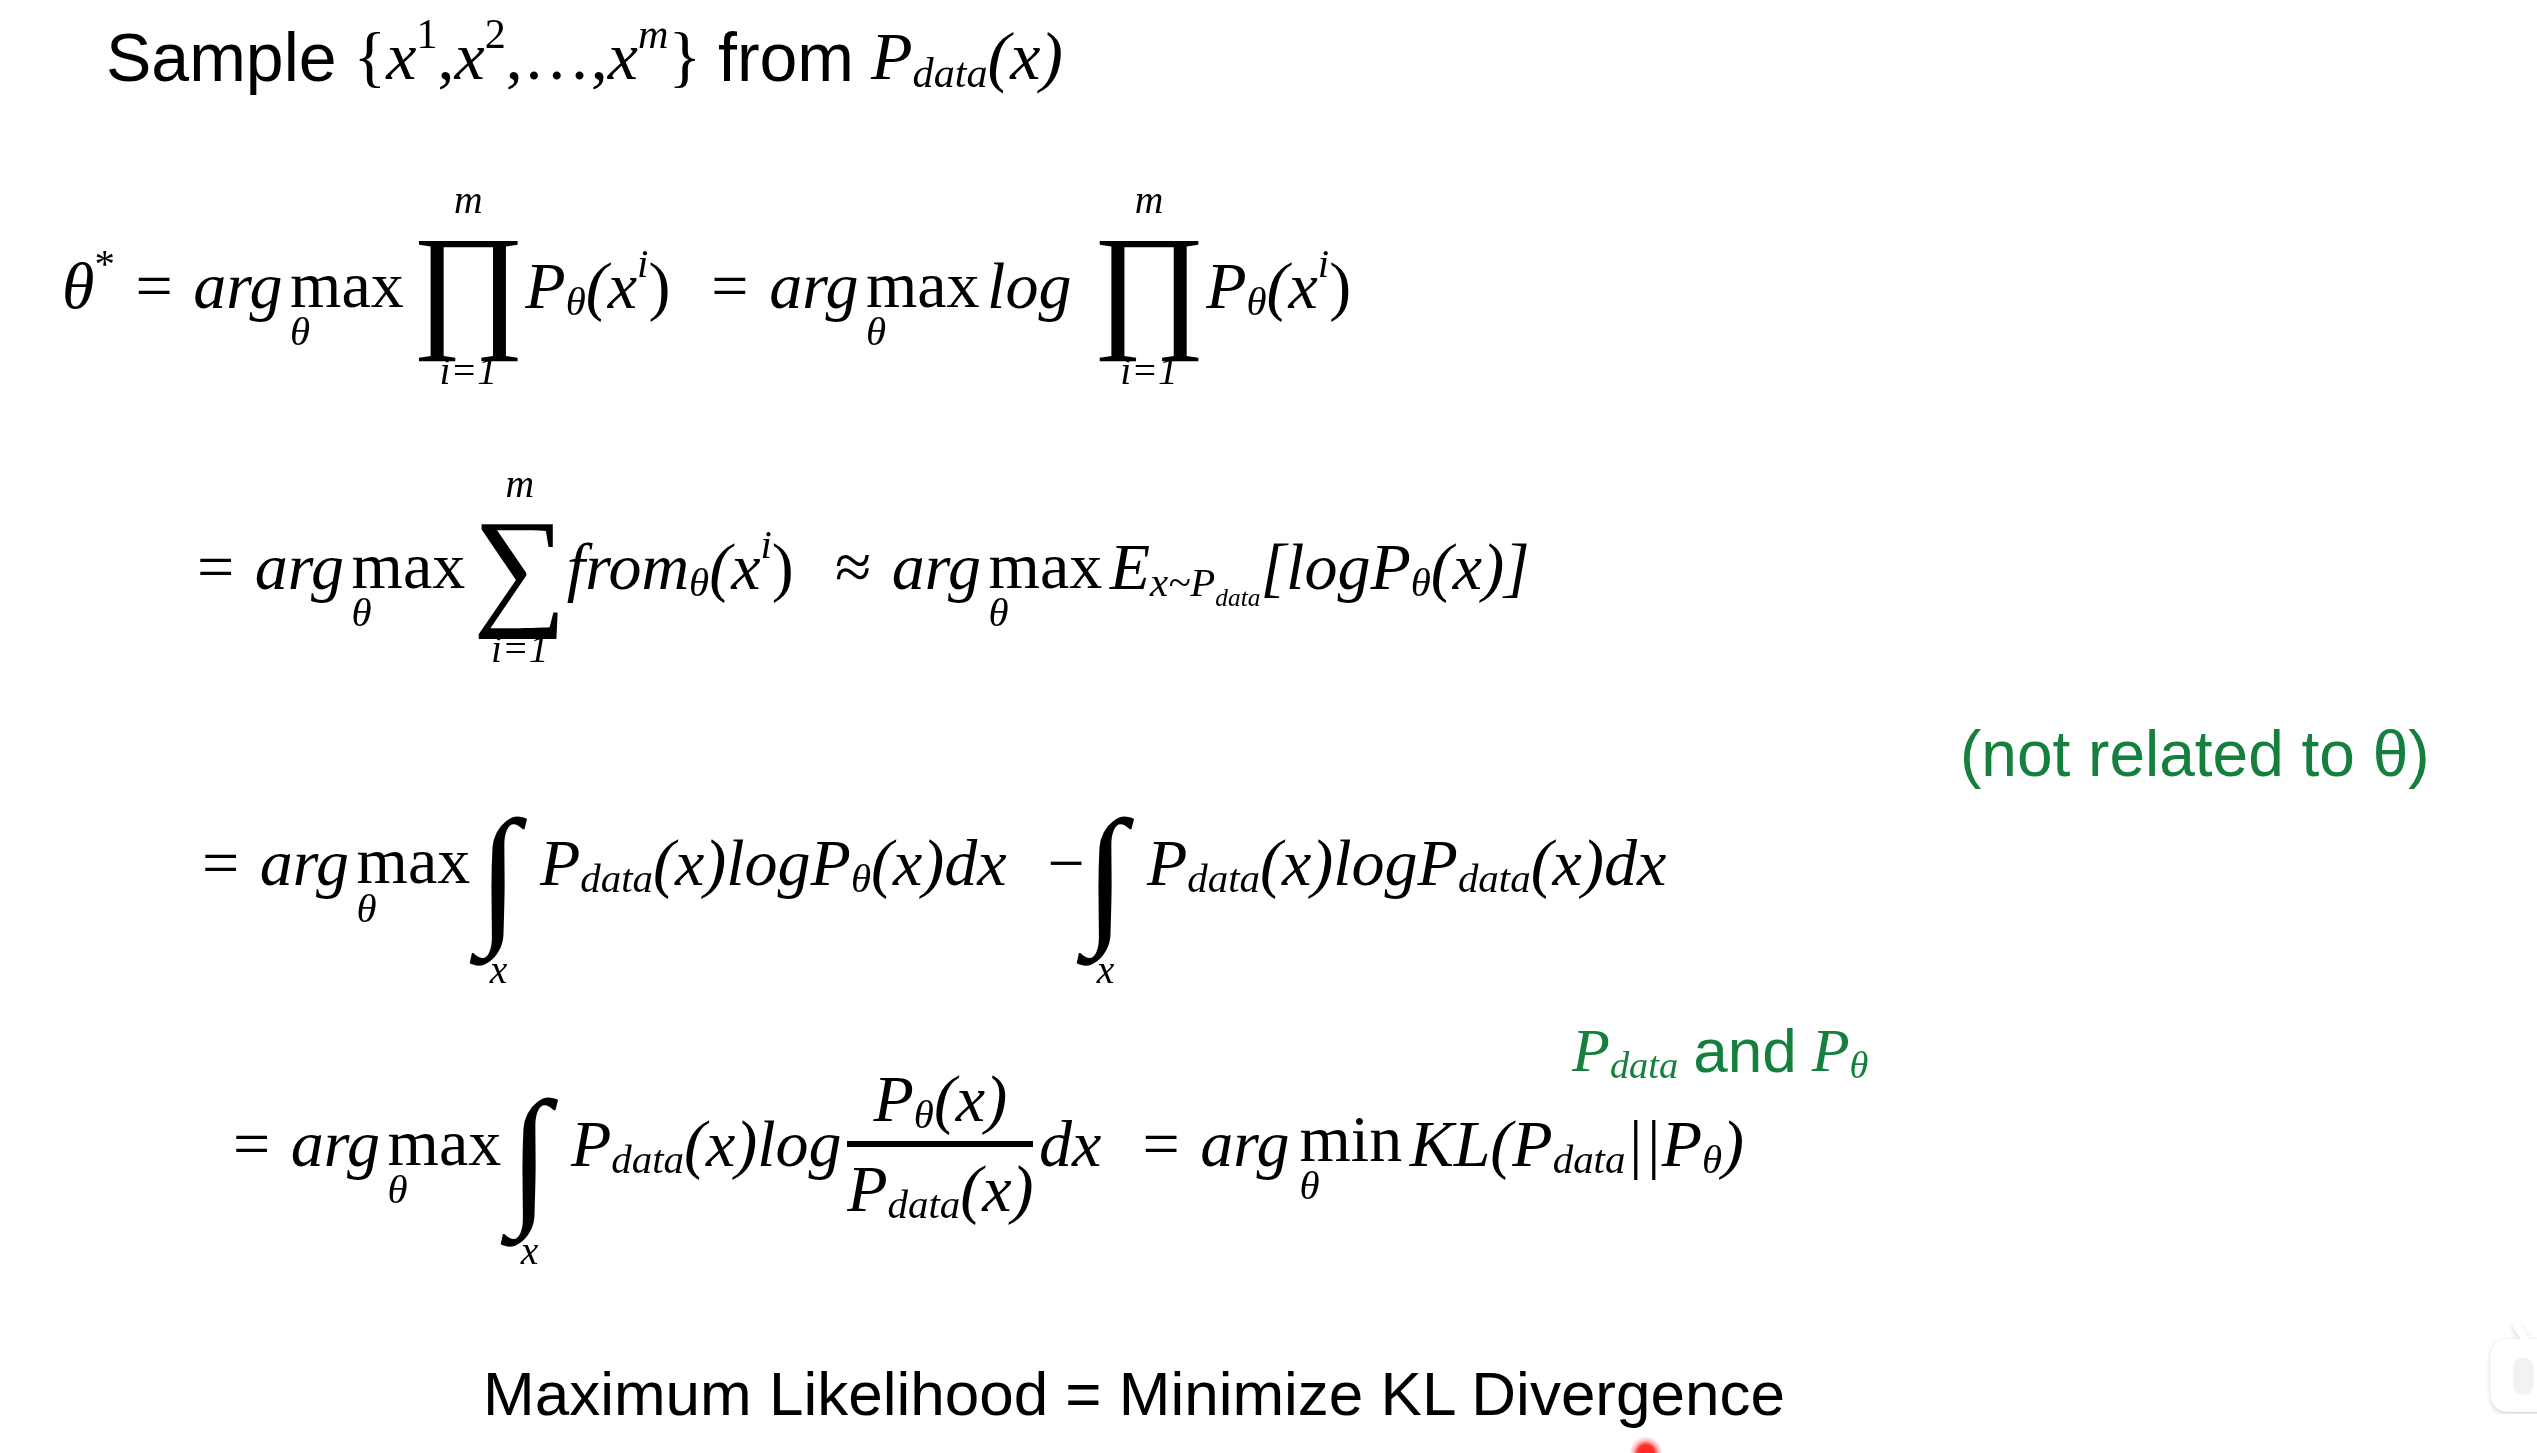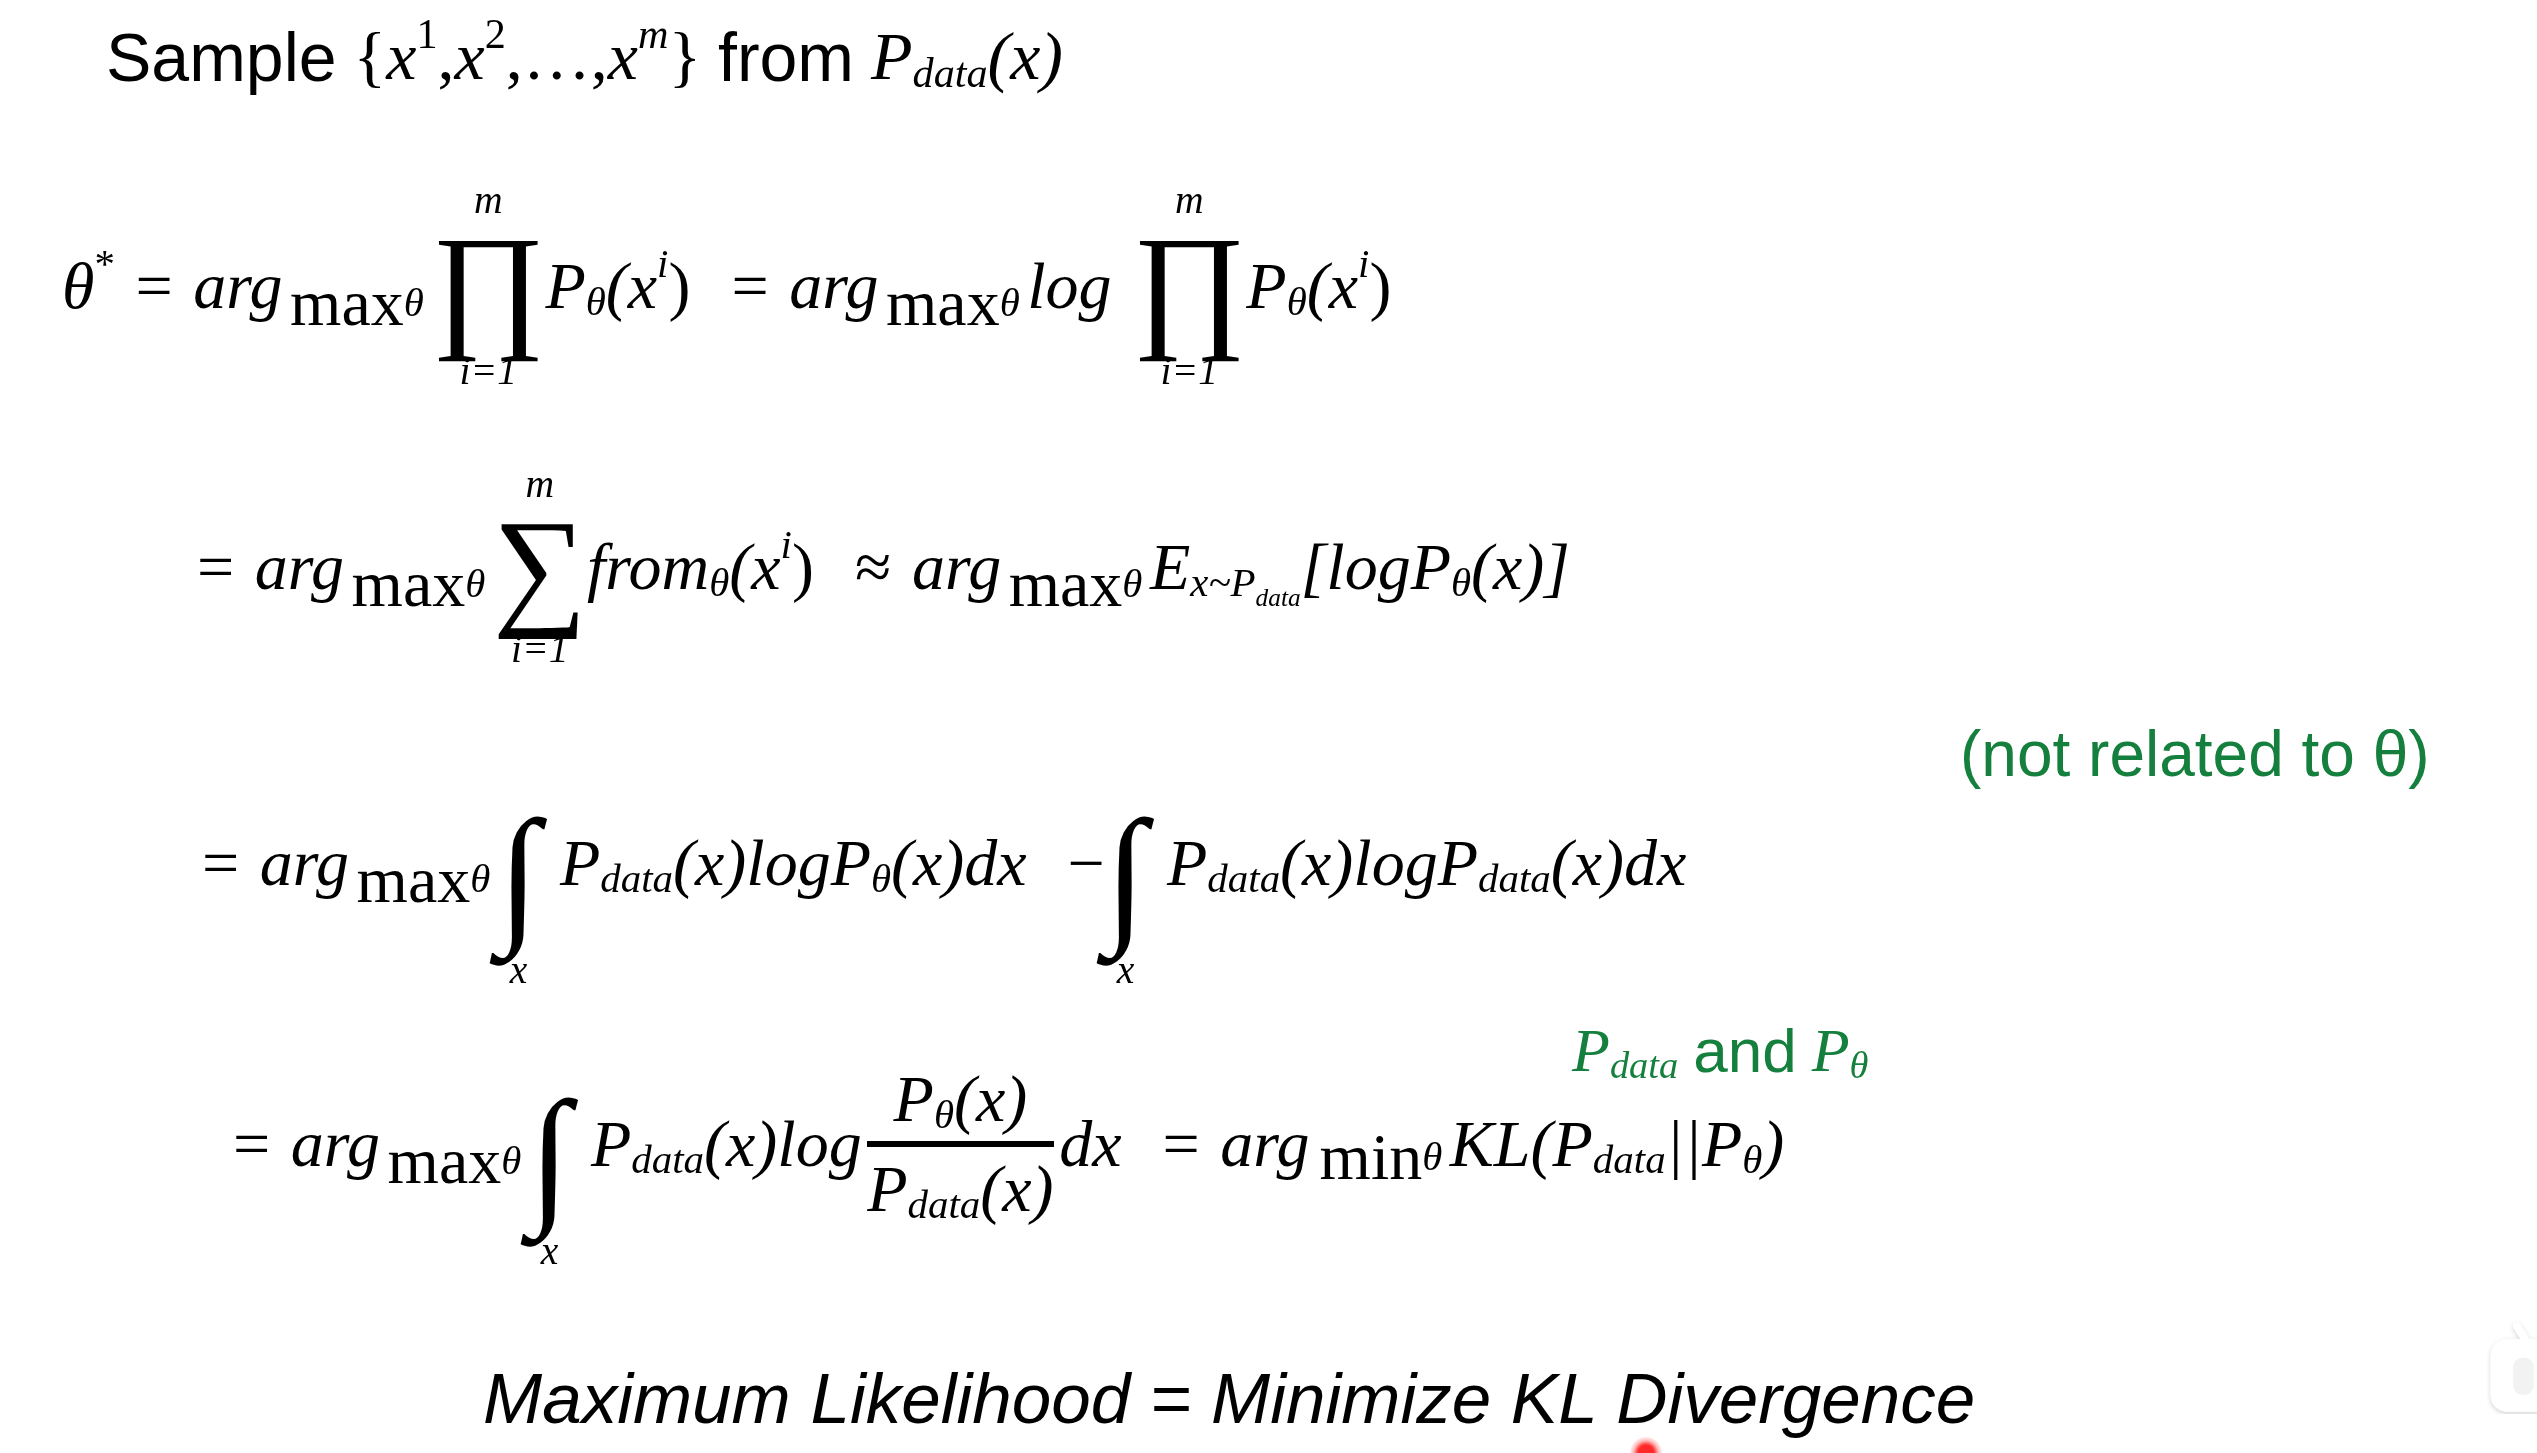--- a/index.html
+++ b/index.html
@@ -15,24 +15,24 @@
   .op .lim { font-size:0.6em; font-style:italic; }
   .big { font-size:2.1em; line-height:0.95; }
   .bigsum { font-size:2.0em; line-height:0.95; }
   .integral { font-size:2.3em; line-height:1; font-style:italic; }
   .frac { display:inline-flex; flex-direction:column; align-items:center; margin:0 5.6px; }
   .frac .bar { width:100%; height:5.6px; background:#000; margin:3.8px 0; }
   .sp { display:inline-block; width:20.6px; }
   .spb { display:inline-block; width:41px; }
   .blue { color:#15803d; }
   .line { font-size:66px; }
-  .maxop { display:inline-flex; flex-direction:row; align-items:center; line-height:0.9; margin:0 7.5px; }
+  .maxop { display:inline-flex; flex-direction:column; align-items:flex-start; line-height:0.9; margin:0 7.5px; }
   .maxop .u { font-style:normal; }
   .maxop .l { font-size:0.62em; font-style:italic; }
-  .footer { font-size:71px;font-style:italic; }
+  .footer { font-size:62px; }
   .laser { position:absolute; left:1630px; top:1437px; width:32px; height:32px; border-radius:50%;
            background:radial-gradient(circle, #ff2a2a 0 35%, rgba(255,60,60,0.35) 55%, rgba(255,255,255,0) 75%); }
   .mascot { position:absolute; left:2487px; top:1320px; width:84px; height:94px; }
 </style>
 </head>
 <body>
 
 <div class="abs row" style="left:66px; top:17px; font-size:68px;margin-left:40px;">
   <span class="sans">Sample</span>
     <span style="width:17px;display:inline-block"></span>

